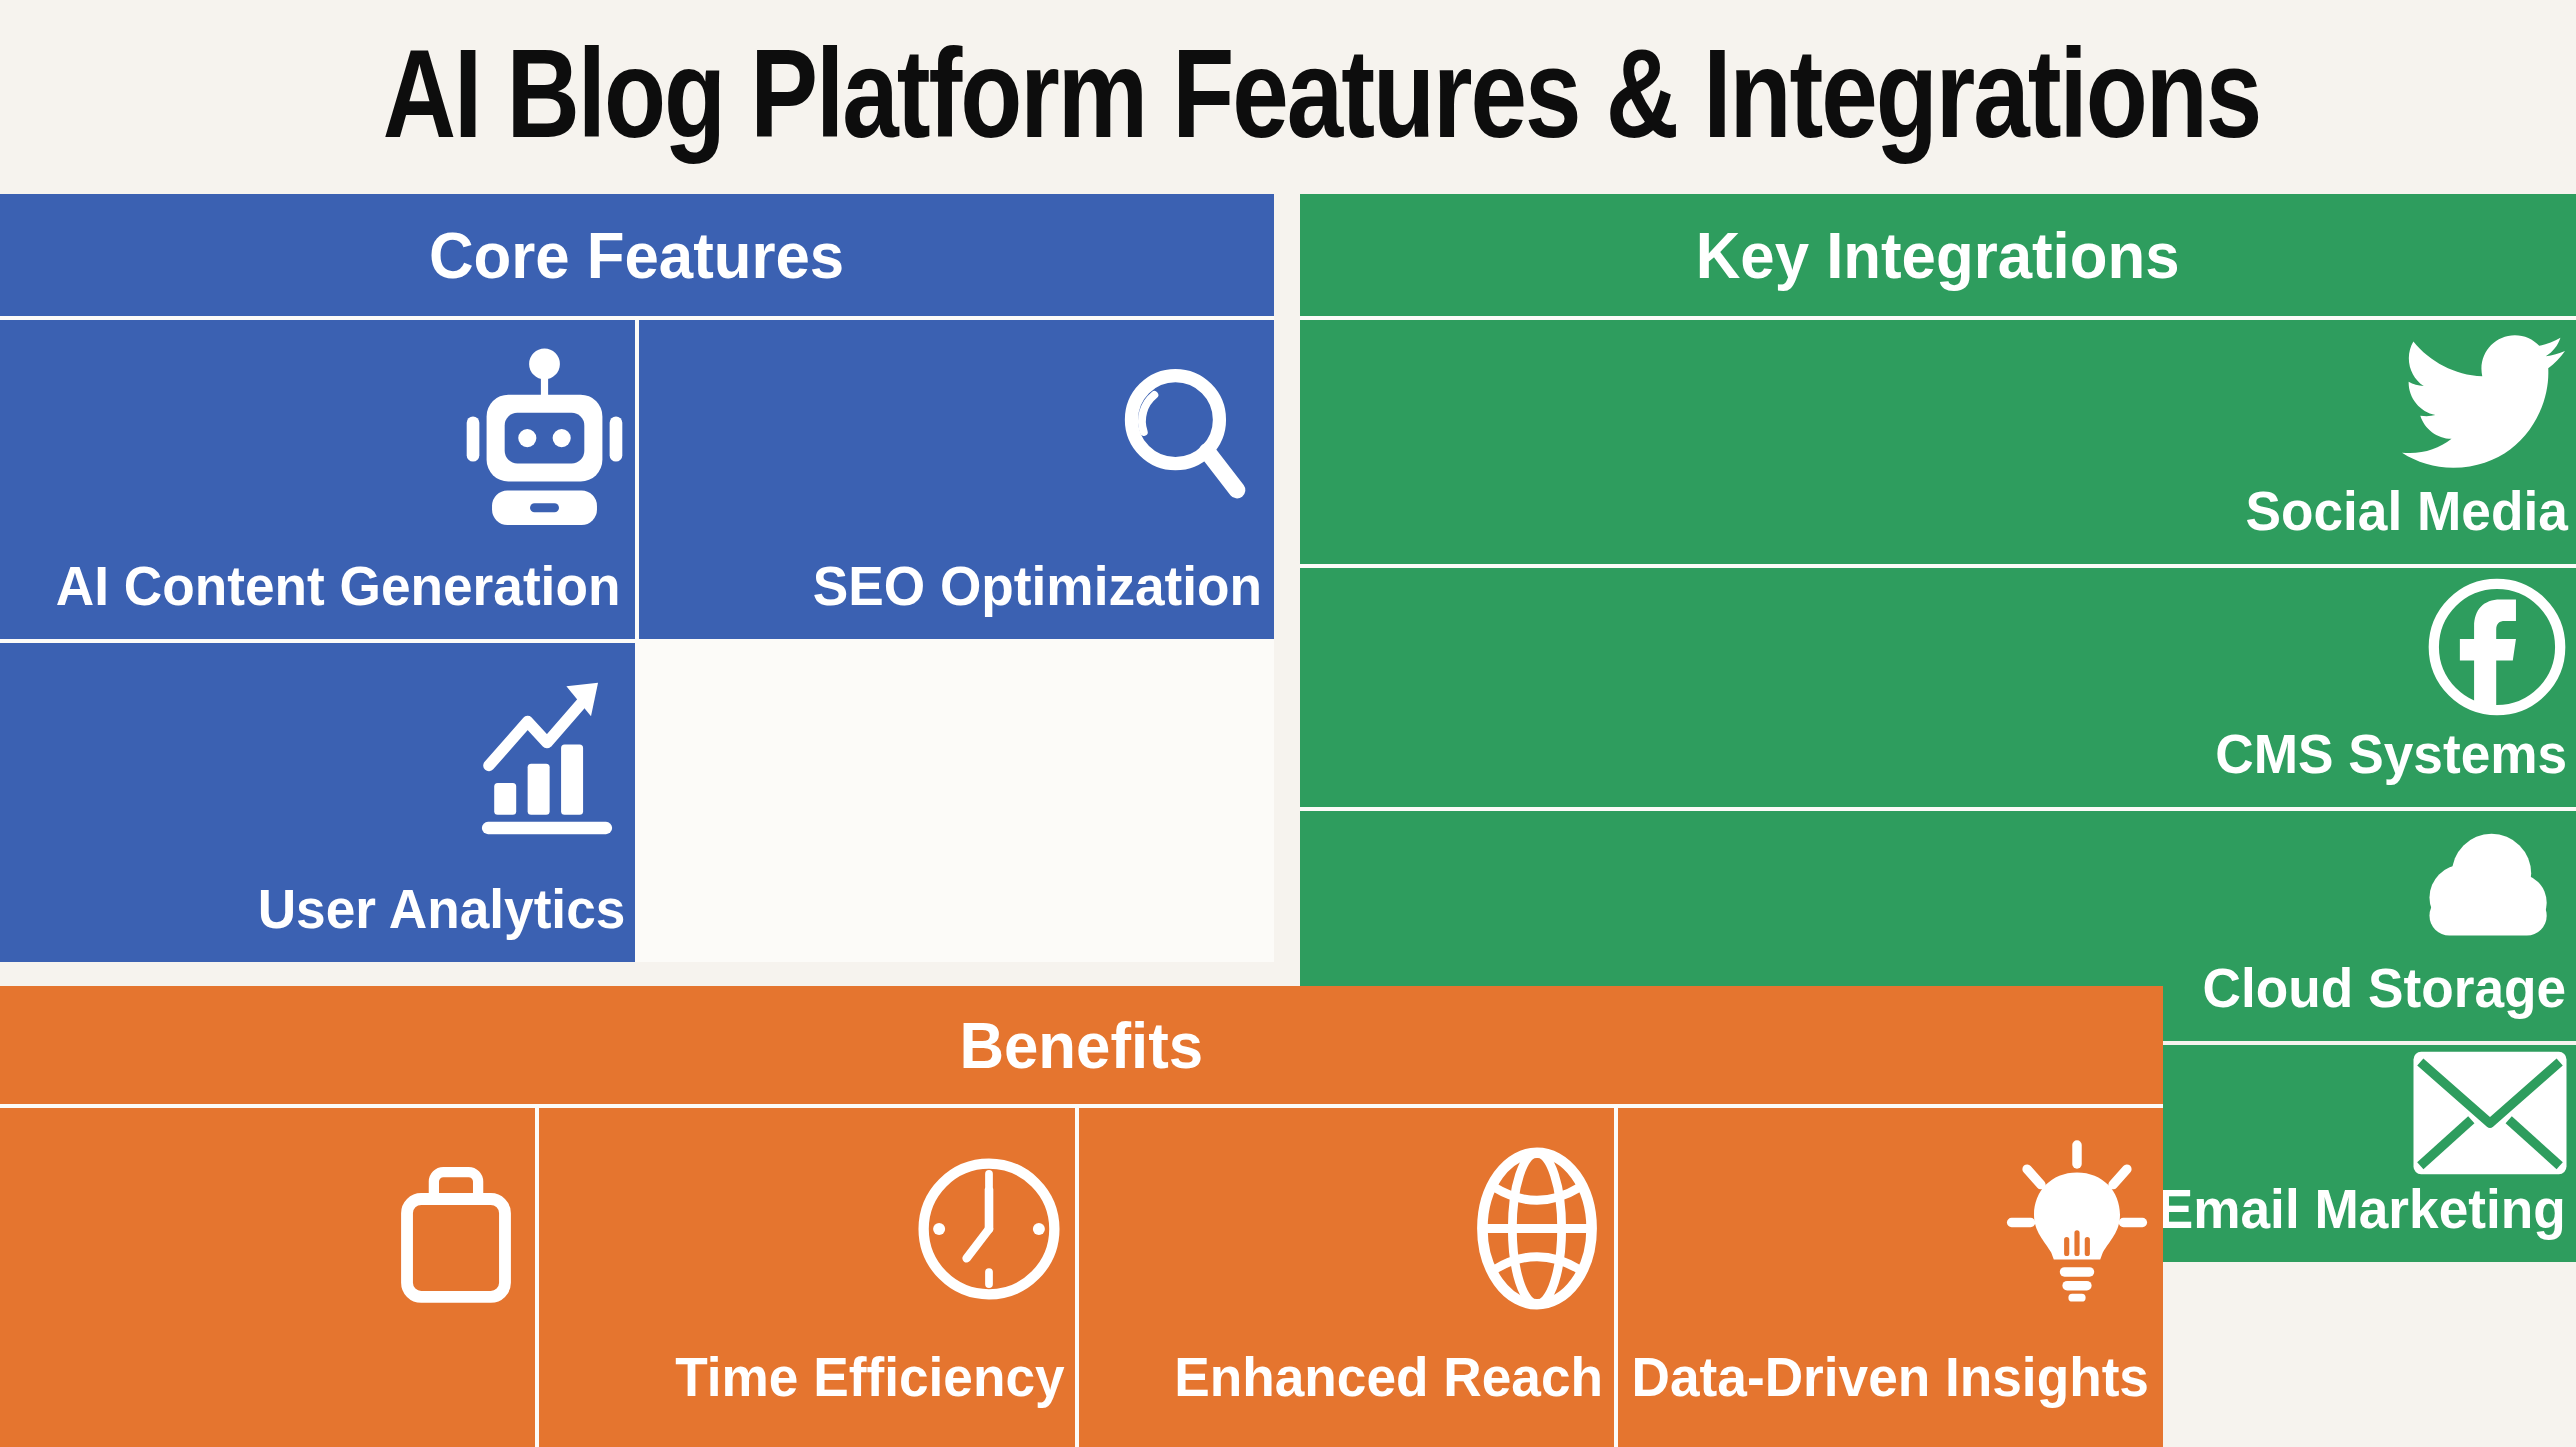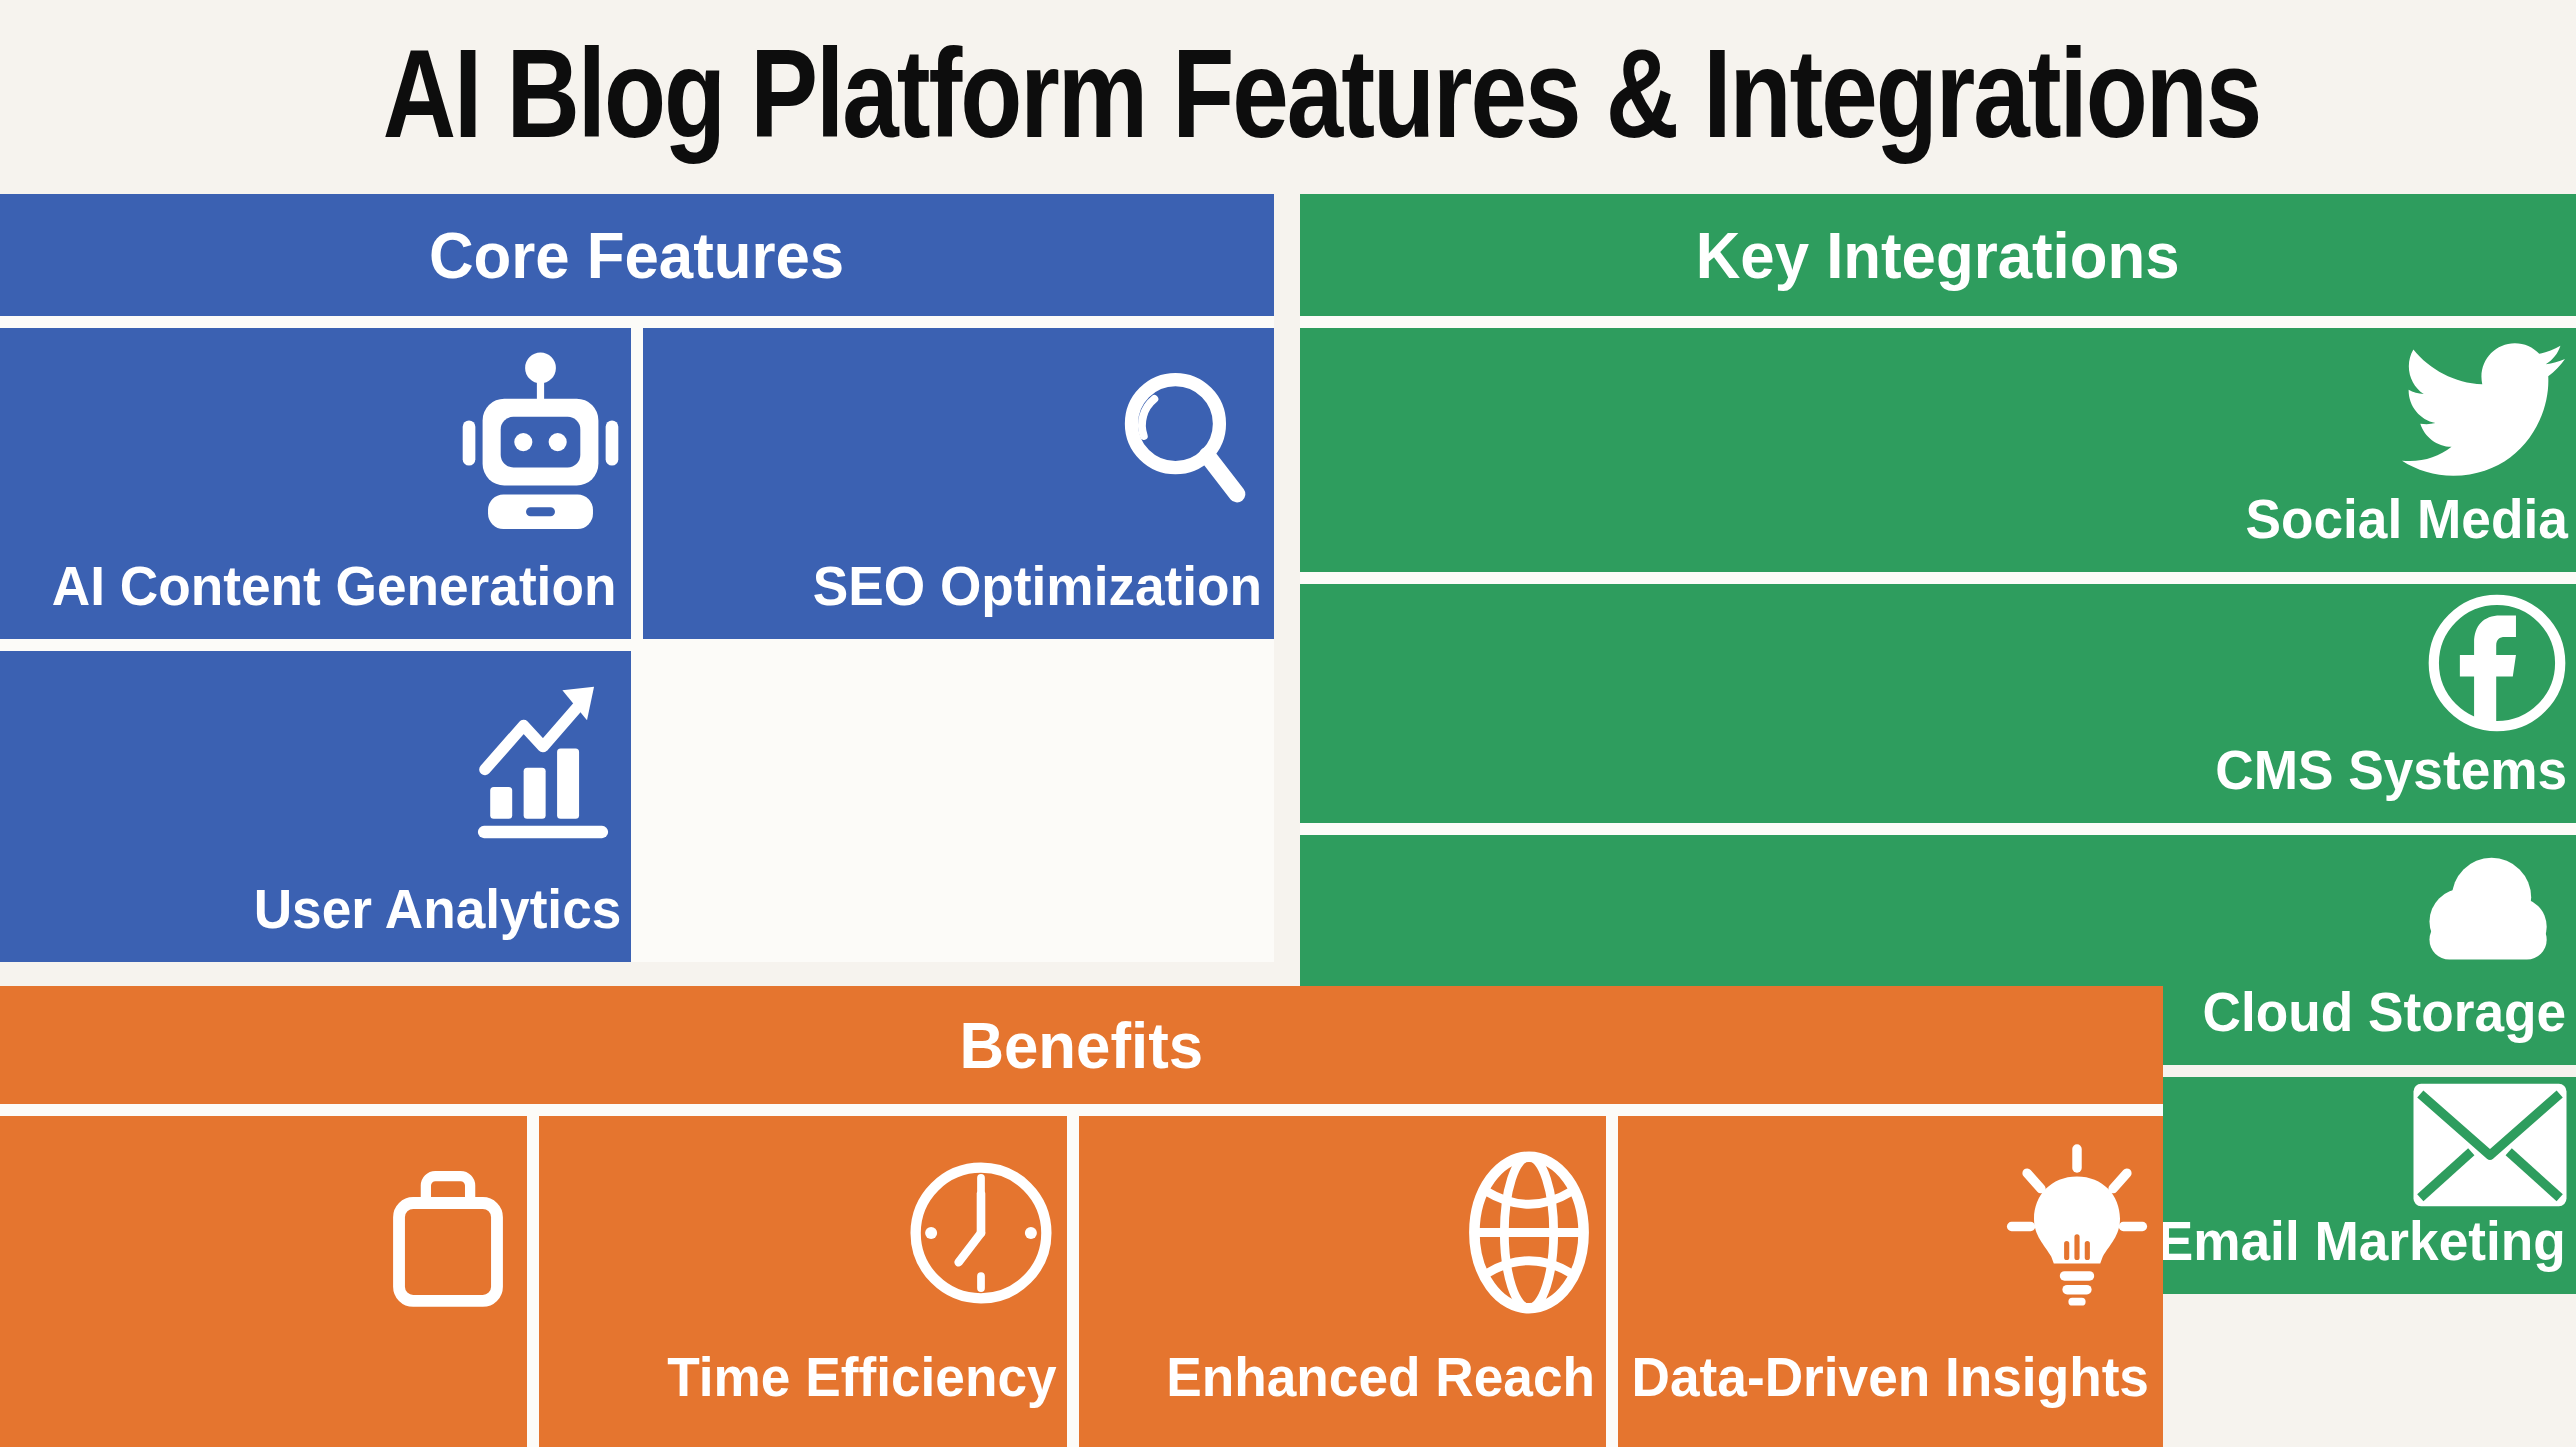--- a/index.html
+++ b/index.html
@@ -15,21 +15,21 @@
     position:absolute;left:0;top:0;width:2576px;height:185px;
     display:flex;align-items:center;justify-content:center;padding-left:33px;
   }
   #title-bar .title-text{
     font-size:127px;font-weight:bold;letter-spacing:-0.02em;
     color:#0d0d0d;white-space:nowrap;
     transform:scaleX(0.80);transform-origin:center;
   }
 
   
-  .section{position:absolute;display:grid;gap:12px;background:#fcfbf8;}
+  .section{position:absolute;display:grid;gap:4px;background:#fcfbf8;}
   #sec-core{left:0;top:194px;width:1274px;height:768px;--c:#3b61b2;
     grid-template-columns:1fr 1fr;grid-template-rows:122px 1fr 1fr;}
   #sec-integrations{left:1300px;top:194px;width:1276px;height:716px;--c:#2e9d5e;
     grid-template-columns:1fr;grid-template-rows:122px 1fr 1fr;}
   #sec-benefits{left:0;top:986px;width:2163px;height:461px;--c:#e5752f;
     grid-template-columns:repeat(4,1fr);grid-template-rows:118px 1fr;}
 
   .sec-header{
     grid-column:1 / -1;background:var(--c);
     display:flex;align-items:center;justify-content:center;

